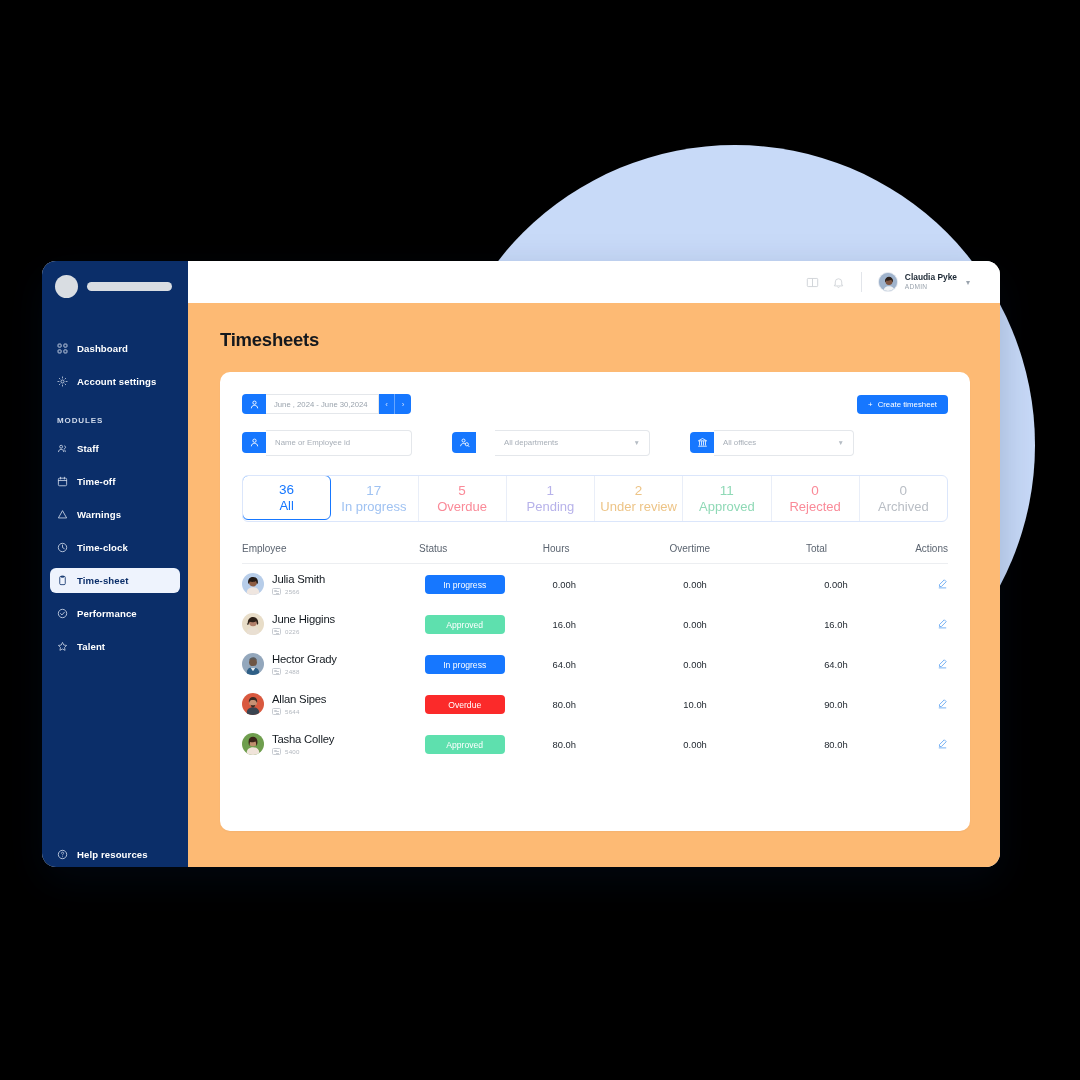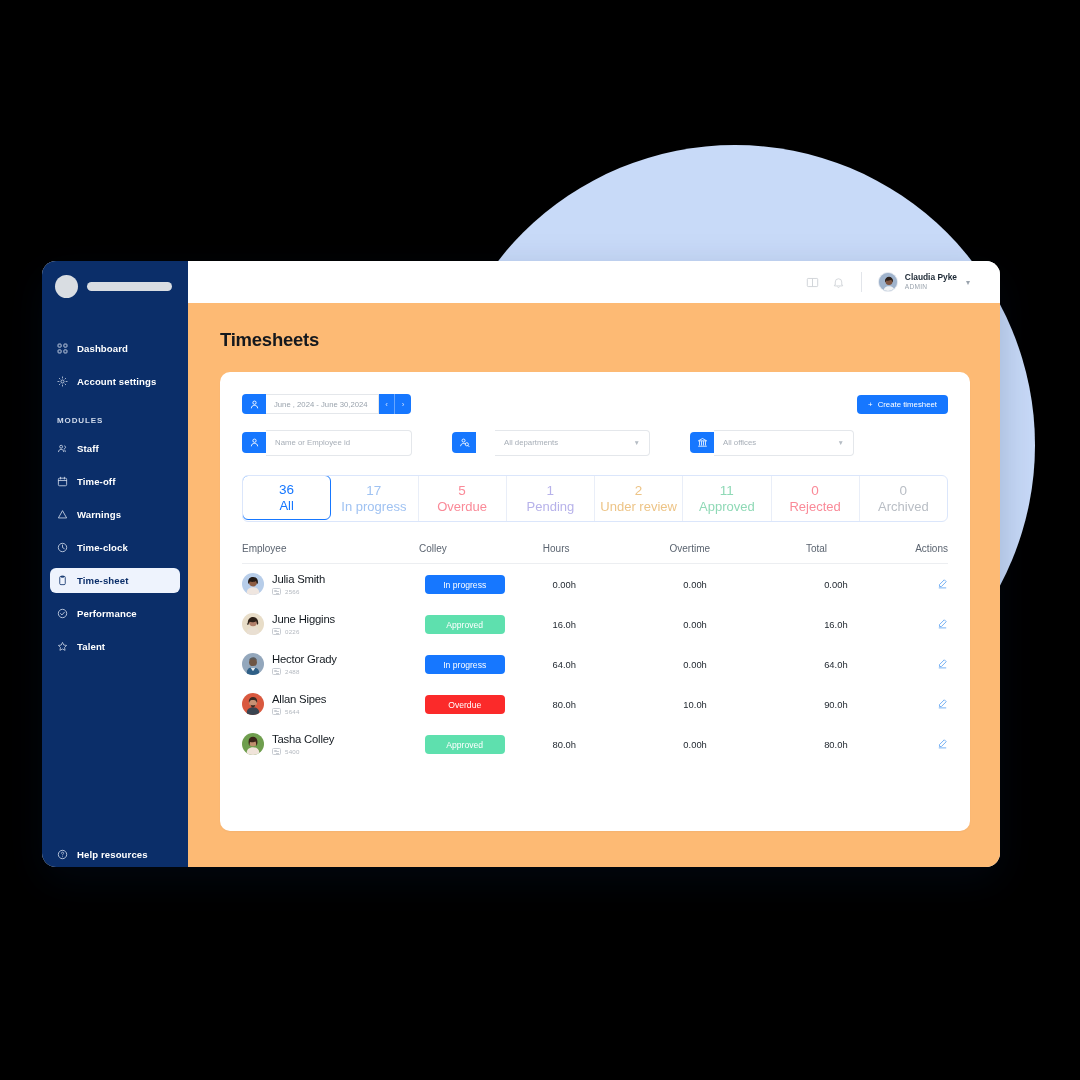--- a/index.html
+++ b/index.html
@@ -434,21 +434,21 @@
           </div>
           <div class="stat">
             <span class="num" style="color:#b9bec5">0</span>
             <span class="lbl" style="color:#b9bec5">Archived</span>
           </div>
         </div>
 
         <div class="tbl">
           <div class="tbl-head">
             <div class="c-emp">Employee</div>
-            <div class="c-stat">Colley</div>
+            <div class="c-stat">Status</div>
             <div class="c-hrs">Hours</div>
             <div class="c-ot">Overtime</div>
             <div class="c-tot">Total</div>
             <div class="c-act">Actions</div>
           </div>
 
           <div class="row">
             <div class="c-emp">
               <div class="avatar">
                 <svg viewBox="0 0 24 24" width="22" height="22">

